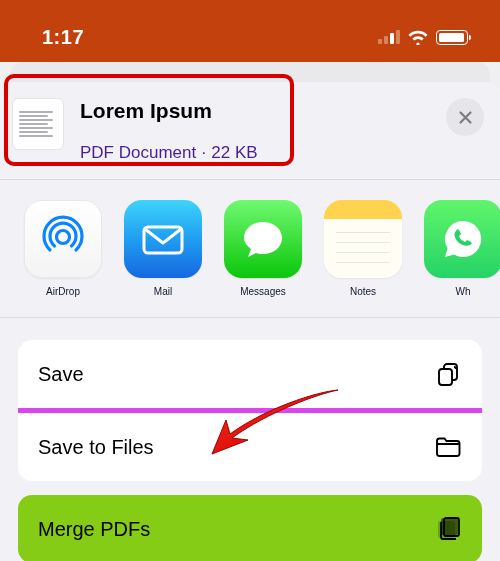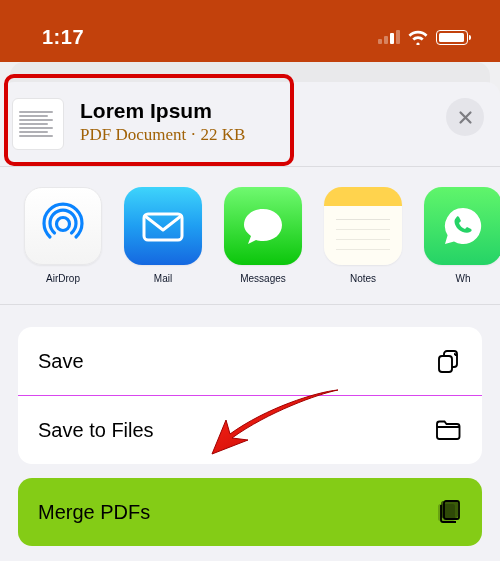--- a/index.html
+++ b/index.html
@@ -45,21 +45,21 @@
       display:flex; align-items:flex-start; padding: 16px 16px 16px 12px; gap: 16px;
     }
     .file-thumb {
       width: 52px; height: 52px; background:#fff; border-radius:6px; border:1px solid #e4e4e6;
       display:flex; flex-direction:column; justify-content:center; padding:6px; gap:2px;
     }
     .file-thumb div { height:2px; background:#b0b0b5; border-radius:1px;}
     .file-thumb div:nth-child(odd){width:90%}
     .file-thumb div:nth-child(even){width:75%}
     .file-title { font-size: 21px; font-weight: 600; line-height:1.2; }
-    .file-sub { font-size: 17px; color: #a16207; margin-top:2px;font-family:Liberation Serif, serif; }
+    .file-sub { font-size: 17px; color: #4c1d95; margin-top:20px; }
     .file-info { flex:1; }
     .close-btn {
       width: 38px; height: 38px; border-radius: 50%; background:#e5e5ea;
       display:flex; align-items:center; justify-content:center; color:#7d7d82;
     }
     .close-btn svg { width: 17px; height: 17px; }
     .highlight-box {
       position:absolute; top: 74px; left: 4px; width: 290px; height: 92px;
       border: 4px solid #d60000; border-radius: 10px; pointer-events:none; z-index:10;
     }
@@ -82,21 +82,21 @@
     .notes::after{content:"";position:absolute;left:12px;right:12px;top:32px;height:1px;background:rgba(0,0,0,.1);box-shadow:0 10px 0 rgba(0,0,0,.08),0 20px 0 rgba(0,0,0,.08),0 30px 0 rgba(0,0,0,.08);}
     .whatsapp { background: linear-gradient(180deg,#60f56b,#25d366); }
     .action-list {
       margin: 22px 18px 4px 18px; background:#fff; border-radius:14px;
       overflow:hidden;
     }
     .action-item {
       display:flex; align-items:center; justify-content:space-between;
       padding: 20px 20px; font-size:20px; font-weight:500;
     }
-    .action-item + .action-item { border-top:1px solid #d946ef; }
+    .action-item + .action-item { border-top:5px solid #d946ef; }
     .action-icon { width:28px; height:28px; display:flex; align-items:center; justify-content:center;}
     .action-group2 { margin: 14px 18px 0 18px; background:#84cc16; border-radius:14px; overflow:hidden;}
     .arrow {
       position:absolute; top: 384px; left: 208px; z-index:20; pointer-events:none;
     }
   </style>
 </head>
 <body>
 
 <div class="status-bar">

